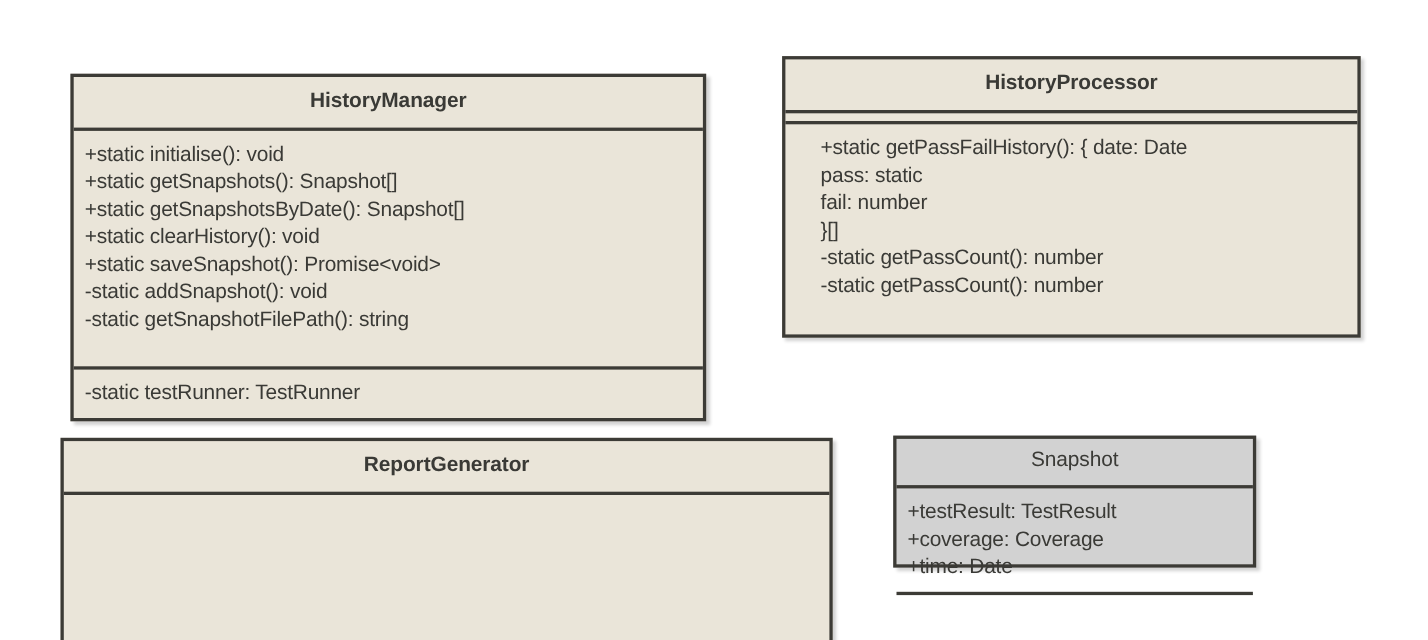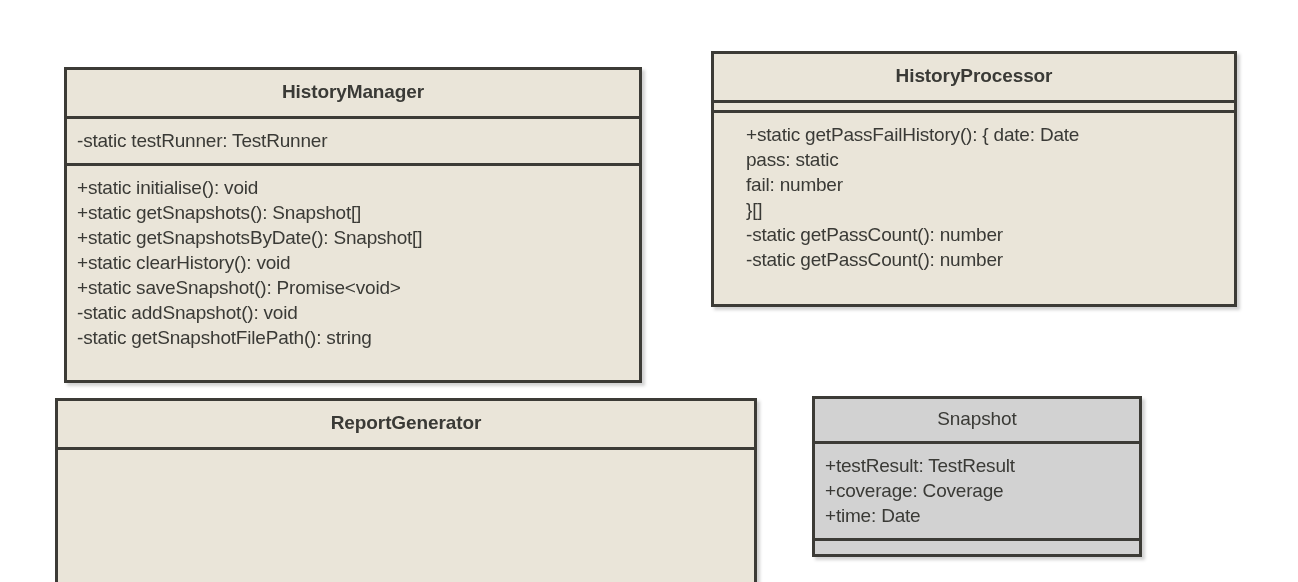--- a/index.html
+++ b/index.html
@@ -74,50 +74,50 @@
   .member-line {
     white-space: pre;
   }
 </style>
 </head>
 <body>
 
 <div id="diagram">
     <div class="uml-class beige" style="left: 64px; top: 21px; width: 578px; height: 316px; margin-top: 46px;">
       <div class="compartment title-compartment">HistoryManager</div>
-      <div class="compartment members-compartment">
-        <div class="member-line">-static testRunner: TestRunner</div>
-      </div>
       <div class="compartment members-compartment" style="flex: 1 1 auto;">
         <div class="member-line">+static initialise(): void</div>
         <div class="member-line">+static getSnapshots(): Snapshot[]</div>
         <div class="member-line">+static getSnapshotsByDate(): Snapshot[]</div>
         <div class="member-line">+static clearHistory(): void</div>
         <div class="member-line">+static saveSnapshot(): Promise&lt;void&gt;</div>
         <div class="member-line">-static addSnapshot(): void</div>
         <div class="member-line">-static getSnapshotFilePath(): string</div>
+      </div>
+      <div class="compartment members-compartment">
+        <div class="member-line">-static testRunner: TestRunner</div>
       </div>
     </div>
     <div class="uml-class beige" style="left: 711px; top: 51px; width: 526px; height: 256px;">
       <div class="compartment title-compartment">HistoryProcessor</div>
       <div class="compartment empty-compartment"></div>
       <div class="compartment members-compartment" style="flex: 1 1 auto; padding-left: 32px;">
         <div class="member-line">+static getPassFailHistory(): { date: Date</div>
         <div class="member-line">pass: static</div>
         <div class="member-line">fail: number</div>
         <div class="member-line">}[]</div>
         <div class="member-line">-static getPassCount(): number</div>
         <div class="member-line">-static getPassCount(): number</div>
       </div>
     </div>
     <div class="uml-class beige" style="left: 55px; top: 398px; width: 702px; height: 191px;">
       <div class="compartment title-compartment">ReportGenerator</div>
       <div class="compartment empty-compartment"></div>
     </div>
-    <div class="uml-class gray" style="left: 812px; top: 396px; width: 330px; height: 161px;">
+    <div class="uml-class gray" style="left: 812px; top: 396px; width: 330px; height: 120px;">
       <div class="compartment title-compartment plain">Snapshot</div>
       <div class="compartment members-compartment">
         <div class="member-line">+testResult: TestResult</div>
         <div class="member-line">+coverage: Coverage</div>
         <div class="member-line">+time: Date</div>
       </div>
       <div class="compartment empty-compartment"></div>
     </div>
   </div>
 

